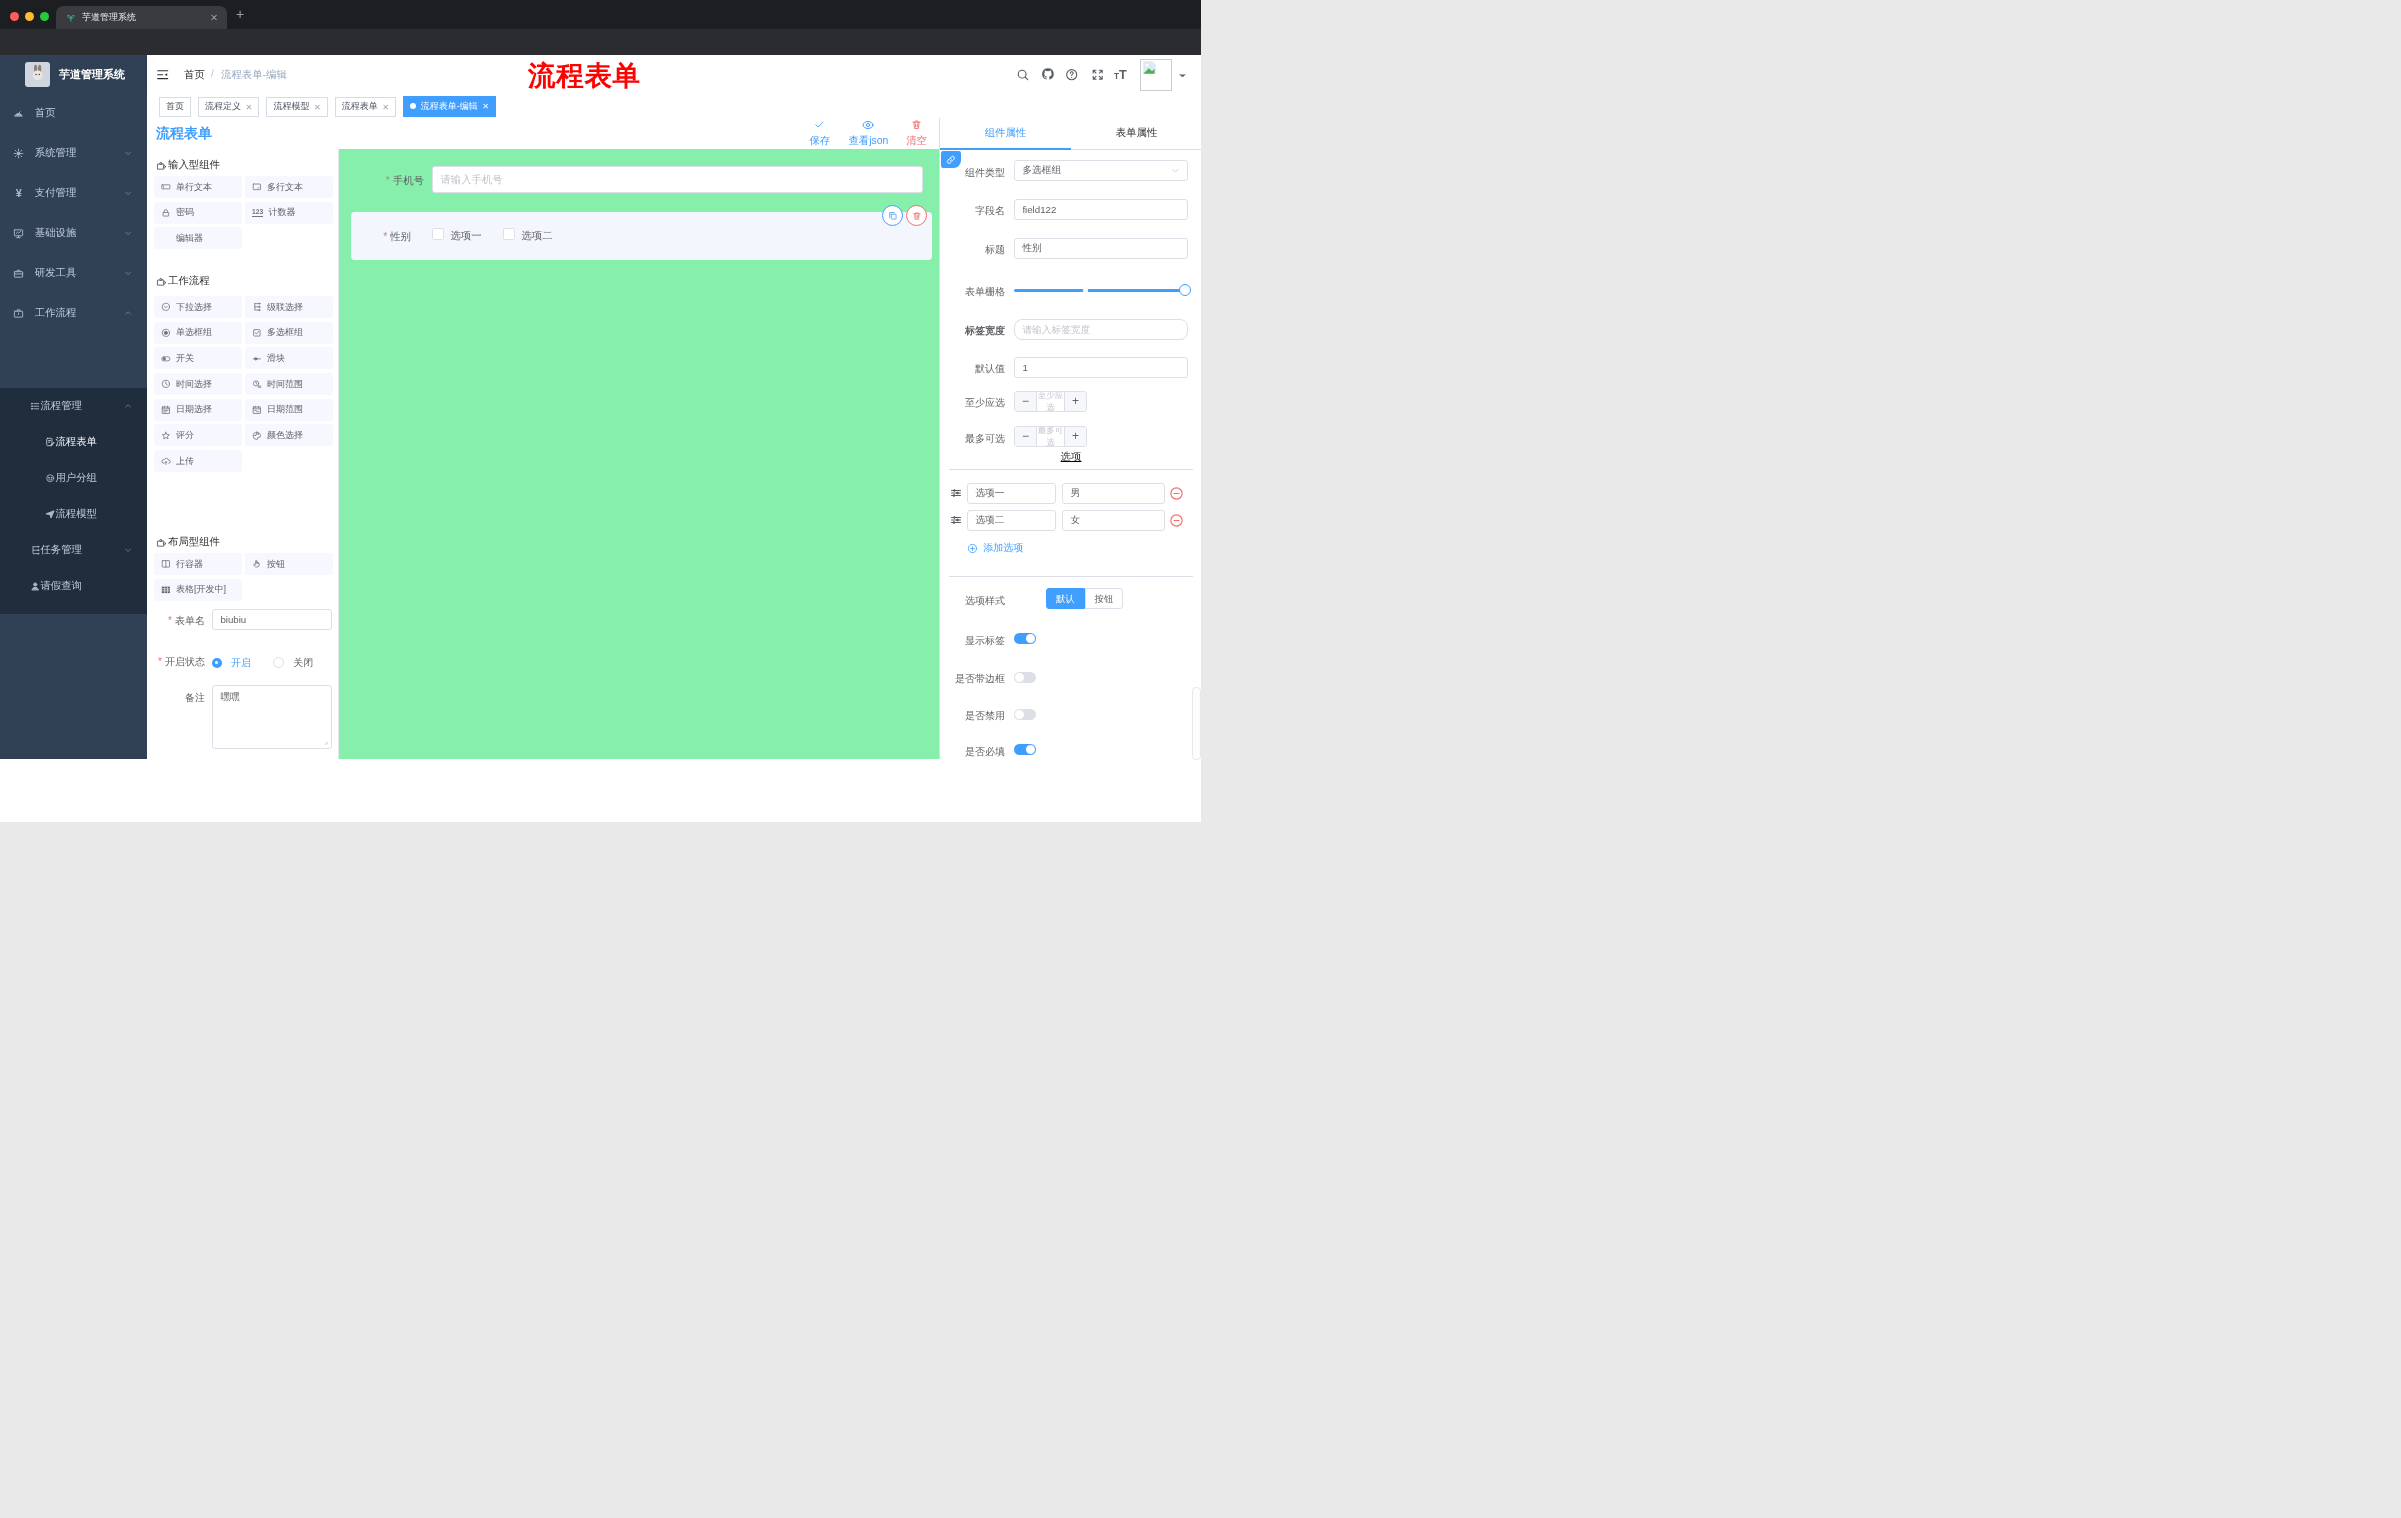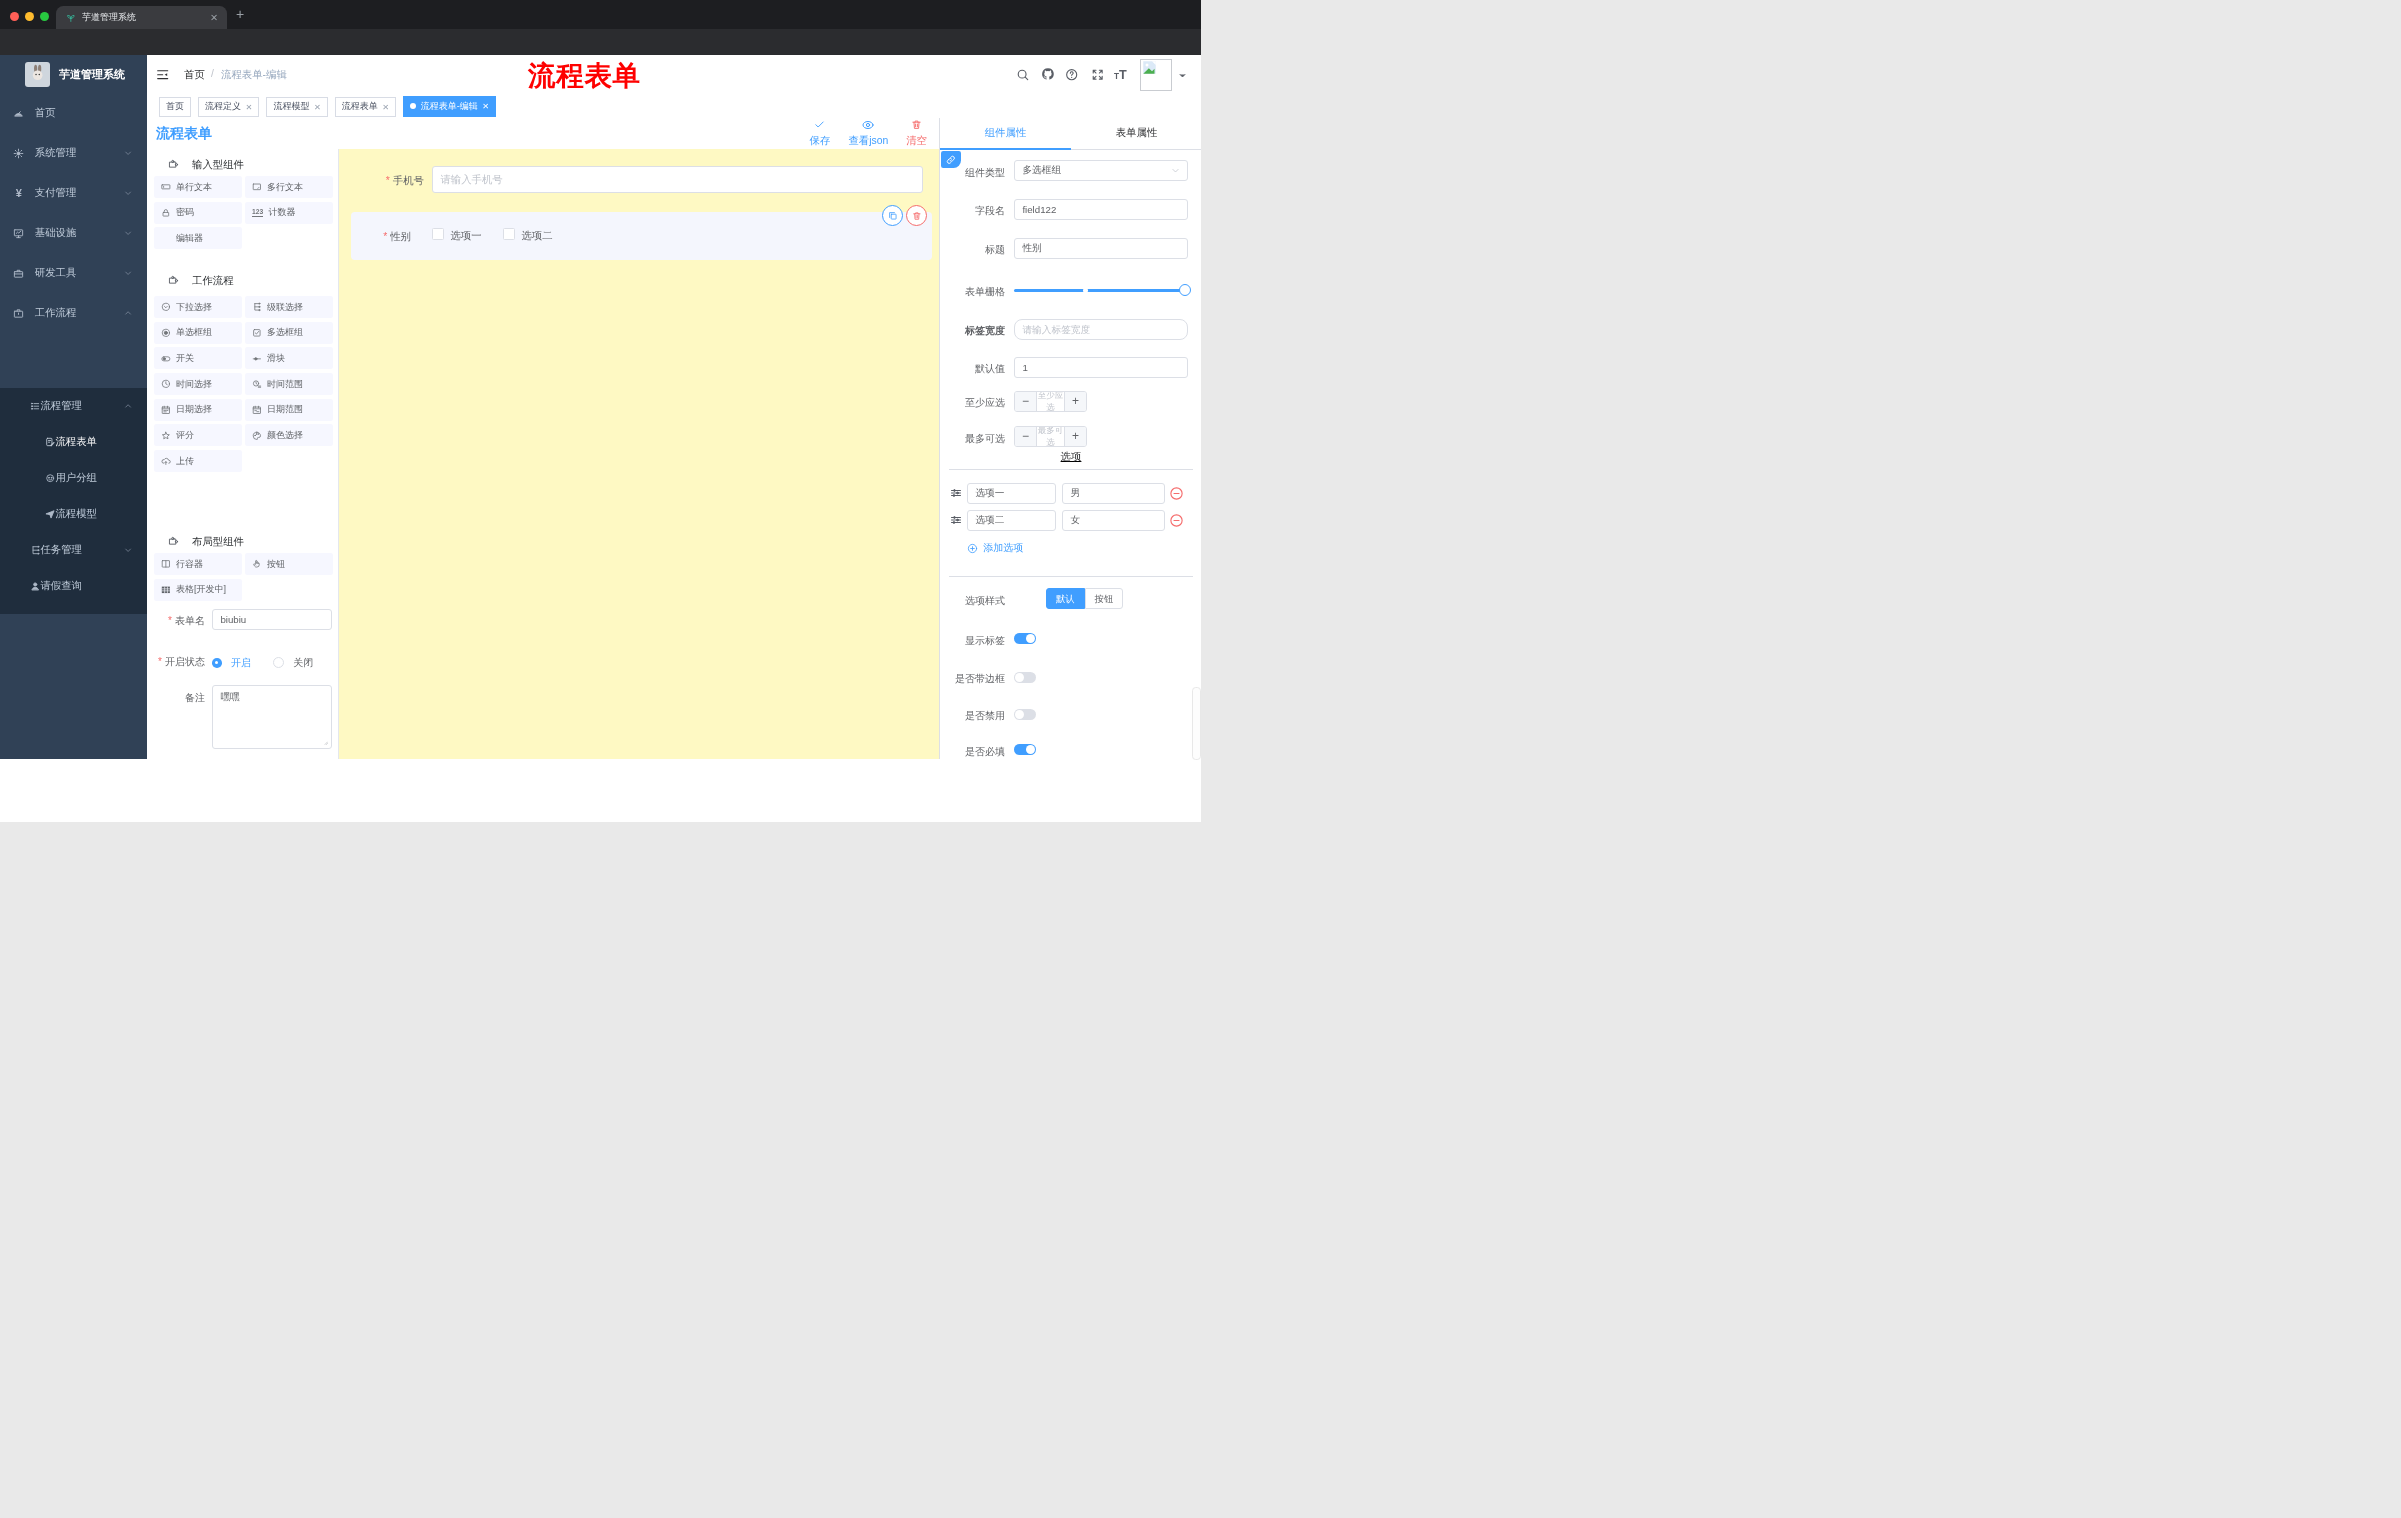--- a/index.html
+++ b/index.html
@@ -30,30 +30,30 @@
   .vtab{display:inline-flex;align-items:center;height:18.6px;margin-right:3.7px;padding:0 6px;border:0.7px solid #d8dce5;background:#fff;color:#495060;font-size:9px;cursor:pointer;}
   .vtab .x{margin-left:4.5px;font-size:8.2px;color:#9aa3b0;}
   .vtab.act{background:#409eff;border-color:#409eff;color:#fff;}
   .vtab.act .x{color:#fff;}
   .dot{width:6px;height:6px;border-radius:50%;background:#fff;margin-right:4.5px;}
   
   #bheader{left:147px;top:118px;width:792px;height:31px;border-bottom:0.7px solid #dcdfe6;background:#fff;}
   .tbtn{display:inline-flex;align-items:center;gap:3.7px;font-size:10.4px;cursor:pointer;flex-direction:column;}
   
   #lpanel{left:147px;top:149px;width:191px;height:610px;background:#fff;border-right:0.7px solid #e4e7ed;}
-  .sect{position:absolute;left:21px;display:flex;gap:13px;font-size:10.4px;color:#2f3235;font-weight:500;}
+  .sect{position:absolute;left:9px;display:flex;align-items:center;gap:1px;font-size:10.4px;color:#2f3235;font-weight:500;}
   .cgrid{position:absolute;left:7.4px;display:grid;grid-template-columns:88px 88px;gap:3.7px 3px;}
   .citem{display:flex;align-items:center;gap:5.2px;height:22px;background:#f6f7ff;border-radius:2.2px;padding-left:6.7px;font-size:9px;color:#5f6266;cursor:move;}
   .citem svg,.citem .tic{color:#73767a;}
   .flab{position:absolute;text-align:right;font-size:10px;color:#606266;}
   .req:before{content:"*";color:#f56c6c;margin-right:3px;}
   .inp{position:absolute;border:0.7px solid #dcdfe6;border-radius:3px;background:#fff;font-size:9.7px;color:#606266;padding:0 7.4px;box-sizing:border-box;font-family:inherit;outline:none;}
   .inp::placeholder{color:#c0c4cc;}
   
-  #canvas{left:339px;top:149px;width:600px;height:610px;background:#fef9c3;}
+  #canvas{left:339px;top:149px;width:600px;height:610px;background:#86efac;}
   .selblock{position:absolute;left:12px;top:63px;width:581px;height:48px;background:#f4f6fd;border-radius:3.7px;}
   .cbx{display:inline-block;width:10.4px;height:10.4px;border:0.7px solid #dcdfe6;border-radius:1.5px;background:#fff;vertical-align:-1.5px;}
   .cirbtn{position:absolute;width:19.3px;height:19.3px;border-radius:50%;background:#fff;display:flex;align-items:center;justify-content:center;cursor:pointer;}
   
   #rpanel{left:939px;top:118px;width:262px;height:641px;background:#fff;border-left:0.7px solid #dcdfe6;}
   .ptab{width:131px;text-align:center;font-size:10.4px;color:#303133;line-height:30.5px;cursor:pointer;}
   .ptab.act{color:#409eff;}
   .plab{position:absolute;left:0;width:65px;text-align:right;font-size:10px;color:#606266;}
   .pctl{position:absolute;left:74px;width:174px;height:21px;box-sizing:border-box;}
   .toggle{position:absolute;left:74px;width:22px;height:11px;border-radius:6px;cursor:pointer;}

